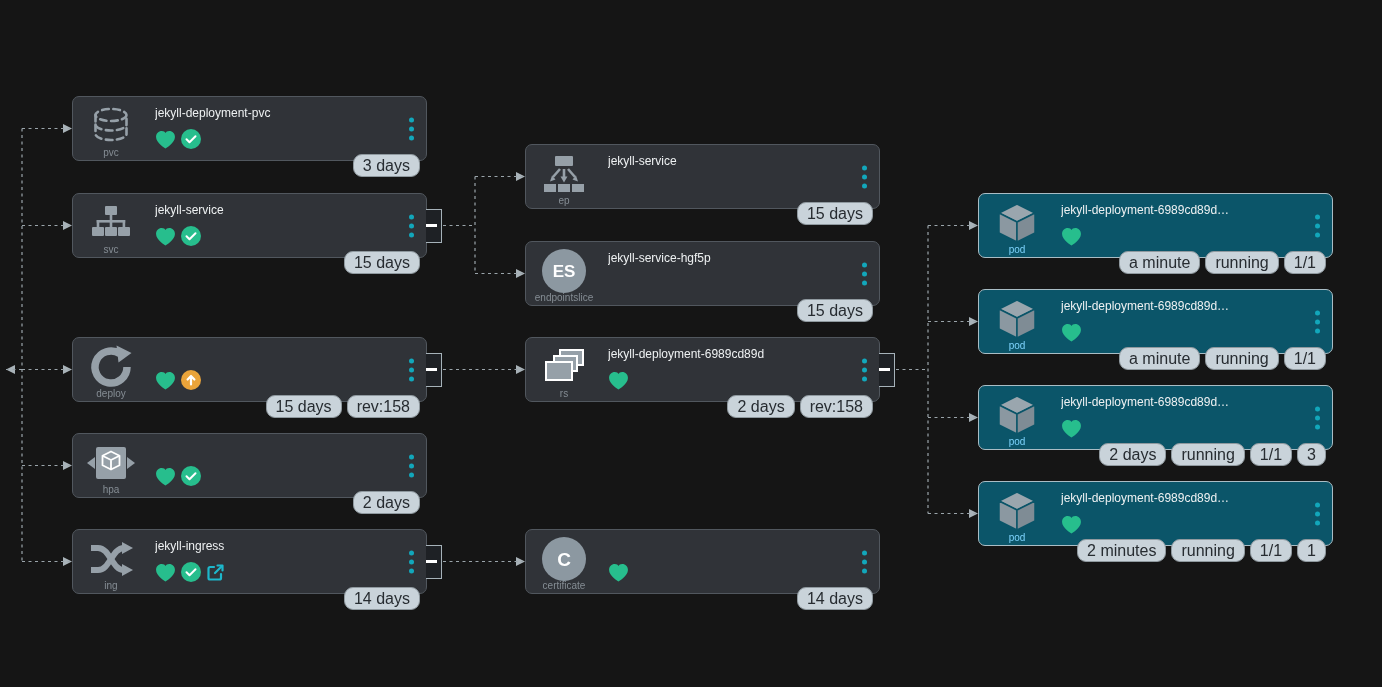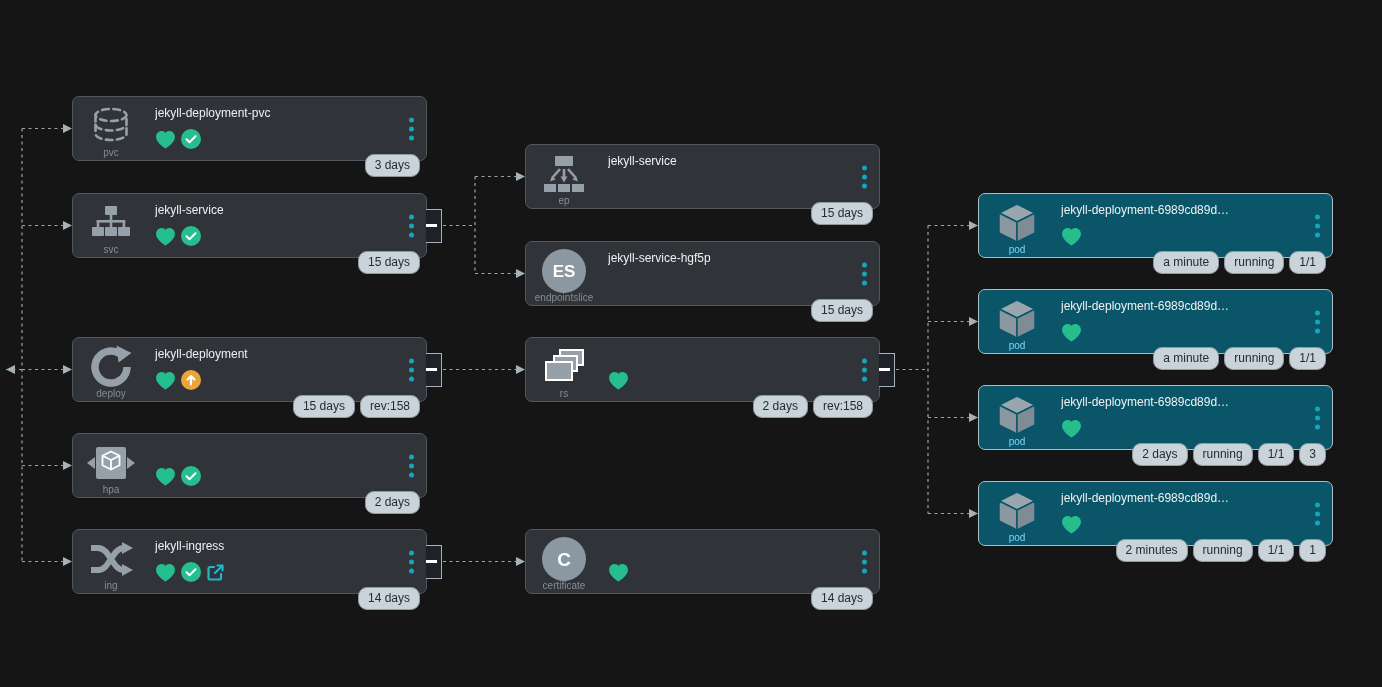--- a/index.html
+++ b/index.html
@@ -11,21 +11,21 @@
   .node.pod{background:#0b5569;border:1.5px solid #a9bdc5;}
   .node-icon{position:absolute;left:0;top:1px;width:76px;height:56px;display:flex;align-items:center;justify-content:center;}
   .kind{position:absolute;bottom:2px;left:38px;transform:translateX(-50%);font-size:10px;color:#858d94;white-space:nowrap;}
   .node.pod .kind{color:#7dd3fc;}
   .title{position:absolute;left:82px;top:9px;right:38px;font-size:12px;color:#eef1f2;white-space:nowrap;overflow:hidden;}
   .statuses{position:absolute;left:82px;top:32px;display:flex;gap:5px;align-items:center;height:20px;}
   .statuses span{display:flex;align-items:center;}
   .menu{position:absolute;right:7px;top:50%;transform:translateY(-50%);display:flex;flex-direction:column;gap:4px;padding:5px;cursor:pointer;}
   .menu .dot{width:5px;height:5px;border-radius:50%;background:#12a7bb;}
   .badges{position:absolute;right:6px;top:57px;display:flex;gap:5px;z-index:2;}
-  .badge{background:#c9d3da;color:#272c31;font-size:12px;line-height:21px;padding:0 9px;
+  .badge{background:#c9d3da;color:#272c31;font-size:16px;line-height:21px;padding:0 9px;
          border-radius:9px;white-space:nowrap;border:1px solid #8f999f;}
   .handle{position:absolute;left:100%;top:50%;margin-top:-17px;width:16px;height:34px;background:#1e2125;
           border:1.5px solid #a6b2b9;border-left:none;box-sizing:border-box;cursor:pointer;}
   .handle .minus{position:absolute;left:0;top:50%;margin-top:-1.5px;width:11px;height:3px;background:#ffffff;}
 </style>
 </head>
 <body>
 
 <div id="app">
   <svg id="edge-layer" width="1382" height="687">
@@ -128,21 +128,20 @@
         </div>
       </div>
       <div class="node default" style="left: 72px; top: 337px;">
         <div class="node-icon">
           <svg width="46" height="46" viewBox="0 0 46 46">
             <path d="M39 23a16 16 0 1 1-7.2-13.3" fill="none" stroke="#96a0a8" stroke-width="7.5"></path>
             <polygon points="28.5,1.5 43.5,9 30.5,18.5" fill="#96a0a8"></polygon>
           </svg>
         </div>
         <div class="kind">deploy</div>
-        <div class="title">jekyll-deployment</div>
         <div class="statuses">
           <span>
             <svg width="21" height="19" viewBox="0 0 20 18">
               <path d="M10 17.5S1 12.2 1 6.6C1 3.4 3.4 1 6.4 1c1.9 0 3.1 1 3.6 1.7C10.5 2 11.7 1 13.6 1 16.6 1 19 3.4 19 6.6c0 5.6-9 10.9-9 10.9z" fill="#27be8d"></path>
             </svg>
           </span>
           <span>
             <svg width="20" height="20" viewBox="0 0 20 20">
               <circle cx="10" cy="10" r="10" fill="#eaa43a"></circle>
               <path d="M10 14.5v-8M6.6 9.5L10 6l3.4 3.5" stroke="#fff" stroke-width="2.2" fill="none" stroke-linecap="round" stroke-linejoin="round"></path>
@@ -298,20 +297,21 @@
         <div class="node-icon">
           <svg width="46" height="40" viewBox="0 0 46 40">
             <g fill="#96a0a8" stroke="#ffffff" stroke-width="2">
               <rect x="19" y="3" width="23" height="15"></rect>
               <rect x="13" y="9" width="23" height="15"></rect>
               <rect x="5" y="15" width="26" height="18"></rect>
             </g>
           </svg>
         </div>
         <div class="kind">rs</div>
+        <div class="title">jekyll-deployment-6989cd89d</div>
         <div class="statuses">
           <span>
             <svg width="21" height="19" viewBox="0 0 20 18">
               <path d="M10 17.5S1 12.2 1 6.6C1 3.4 3.4 1 6.4 1c1.9 0 3.1 1 3.6 1.7C10.5 2 11.7 1 13.6 1 16.6 1 19 3.4 19 6.6c0 5.6-9 10.9-9 10.9z" fill="#27be8d"></path>
             </svg>
           </span>
         </div>
         <div class="menu">
           <span class="dot"></span>
           <span class="dot"></span>

